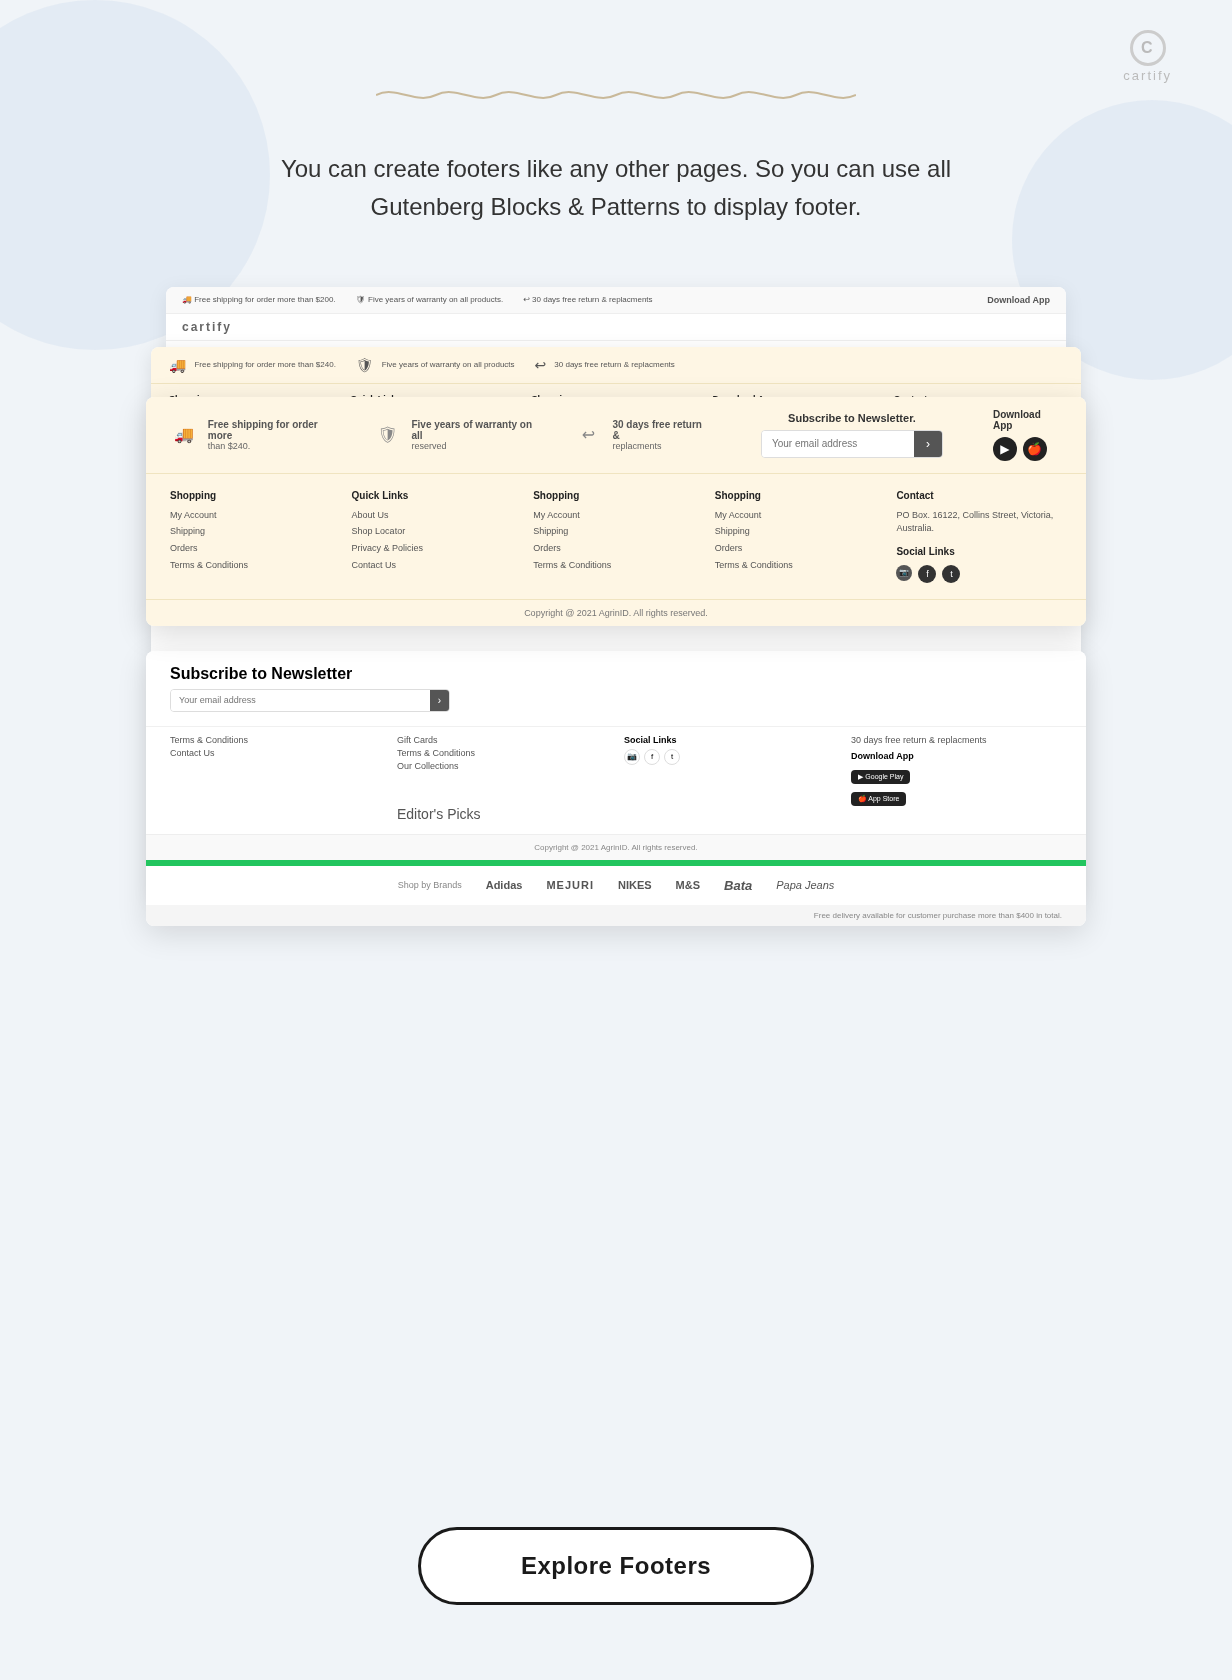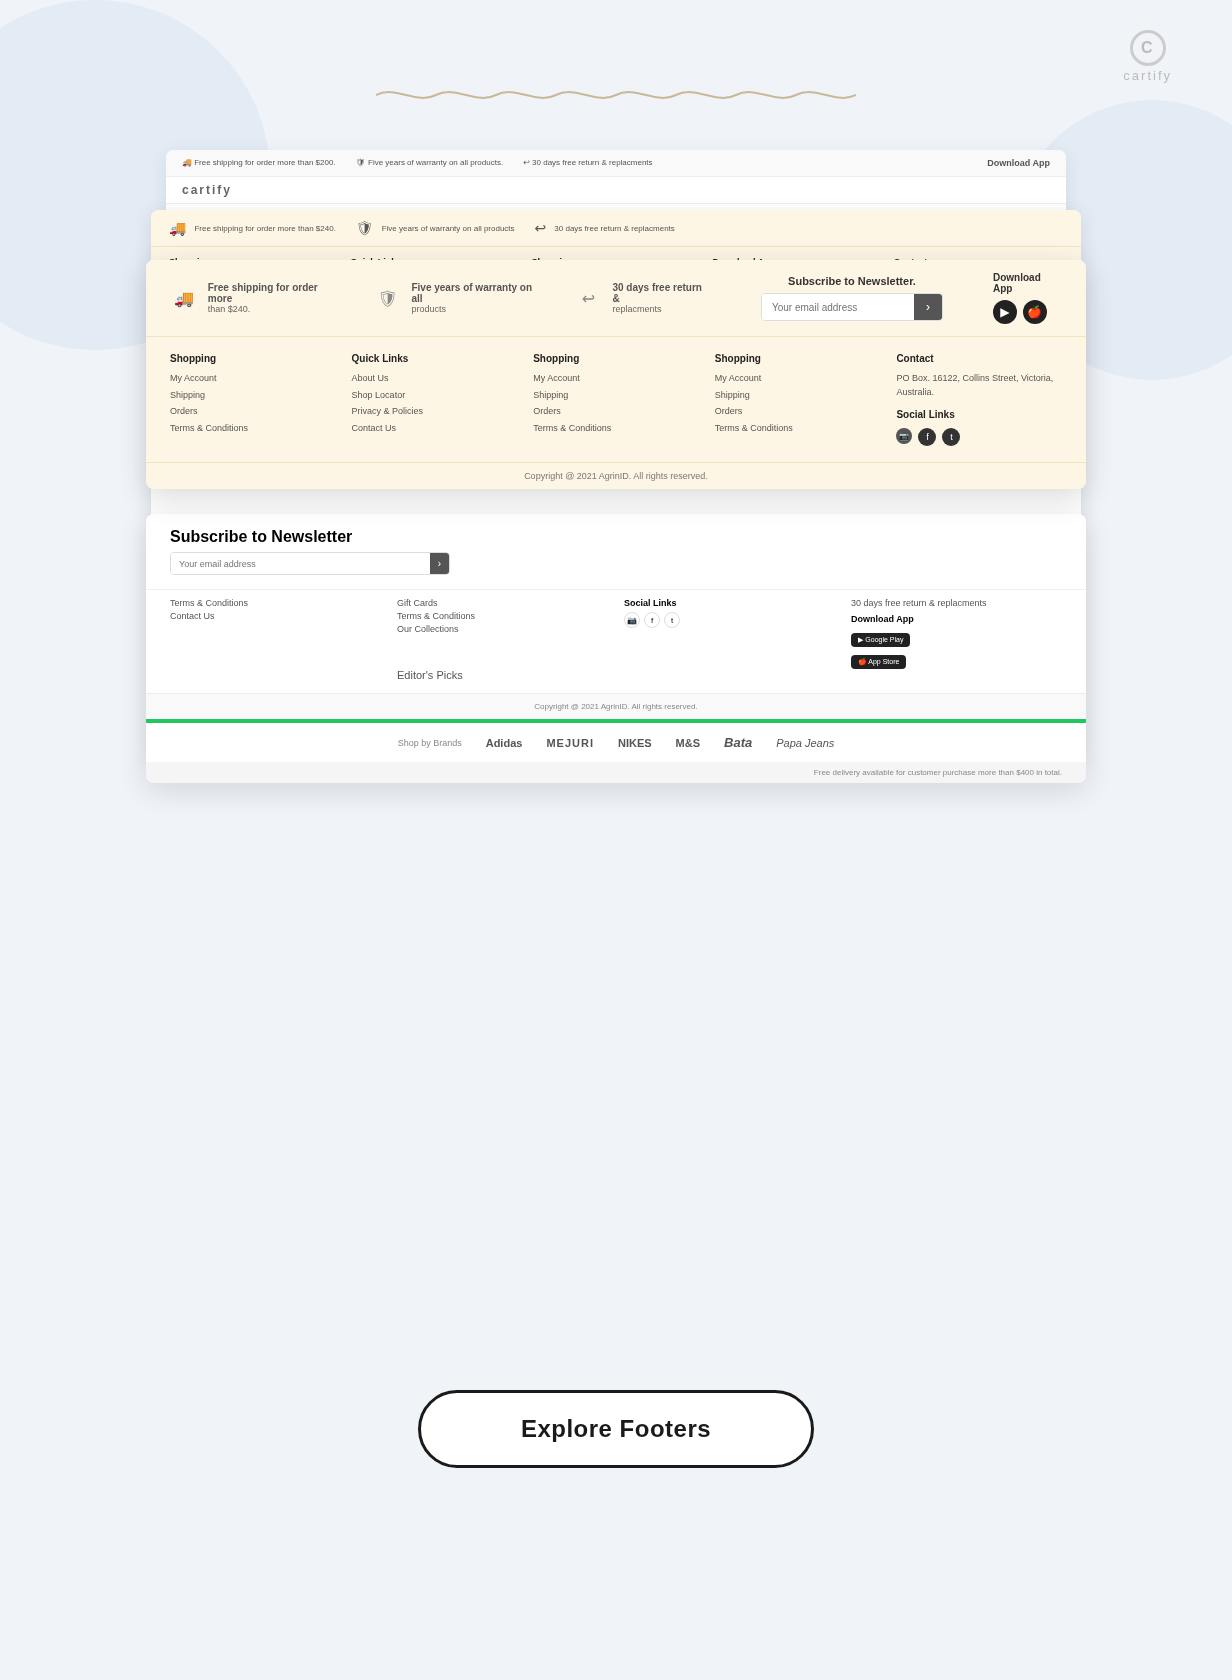--- a/index.html
+++ b/index.html
@@ -329,20 +329,21 @@
   <span>cartify</span>
 </div>
 
 <div class="page-content">
 
 
   <svg class="wave-divider wave-svg" viewBox="0 0 480 30">
     <path d="M0,15 C20,5 40,25 60,15 C80,5 100,25 120,15 C140,5 160,25 180,15 C200,5 220,25 240,15 C260,5 280,25 300,15 C320,5 340,25 360,15 C380,5 400,25 420,15 C440,5 460,25 480,15"></path>
   </svg>
 
+  <p class="description">You can create footers like any other pages. So you can use all Gutenberg Blocks &amp; Patterns to display footer.</p>
 
   <div class="previews-container" style="height: 900px;">
 
     <div class="preview-back-2 footer-preview">
       <div class="back-preview-top">
         <span>🚚 Free shipping for order more than $200.</span>
         <span>🛡 Five years of warranty on all products.</span>
         <span>↩ 30 days free return &amp; replacments</span>
         <span style="margin-left:auto;font-size:9px;font-weight:600;">Download App</span>
       </div>
@@ -457,21 +458,21 @@
           <div class="icon-box">🚚</div>
           <div>
             <div style="font-weight:600;font-size:10px;">Free shipping for order more</div>
             <div style="font-size:9px;color:#666;">than $240.</div>
           </div>
         </div>
         <div class="fp-top-bar-item">
           <div class="icon-box">🛡</div>
           <div>
             <div style="font-weight:600;font-size:10px;">Five years of warranty on all</div>
-            <div style="font-size:9px;color:#666;">products</div>
+            <div style="font-size:9px;color:#666;">reserved</div>
           </div>
         </div>
         <div class="fp-top-bar-item">
           <div class="icon-box">↩</div>
           <div>
             <div style="font-weight:600;font-size:10px;">30 days free return &amp;</div>
             <div style="font-size:9px;color:#666;">replacments</div>
           </div>
         </div>
 
@@ -555,21 +556,21 @@
 
       <div style="background:#fff;padding:8px 24px 12px;display:grid;grid-template-columns:1fr 1fr 1fr 1fr;gap:16px;border-top:1px solid #f0f0f0;">
         <div>
           <div style="font-size:9px;color:#555;display:block;margin-bottom:3px;">Terms &amp; Conditions</div>
           <div style="font-size:9px;color:#555;">Contact Us</div>
         </div>
         <div>
           <div style="font-size:9px;color:#555;display:block;margin-bottom:3px;">Gift Cards</div>
           <div style="font-size:9px;color:#555;display:block;margin-bottom:3px;">Terms &amp; Conditions</div>
           <div style="font-size:9px;color:#555;display:block;margin-bottom:3px;">Our Collections</div>
-          <div style="font-size:11px;color:#555;margin-top:35px;">Editor's Picks</div>
+          <div style="font-size:14px;color:#555;margin-top:35px;">Editor's Picks</div>
         </div>
         <div>
           <div style="font-size:9px;font-weight:600;margin-bottom:4px;">Social Links</div>
           <div style="display:flex;gap:4px;">
             <div style="width:16px;height:16px;border:1px solid #ddd;border-radius:50%;display:flex;align-items:center;justify-content:center;font-size:8px;">📷</div>
             <div style="width:16px;height:16px;border:1px solid #ddd;border-radius:50%;display:flex;align-items:center;justify-content:center;font-size:8px;">f</div>
             <div style="width:16px;height:16px;border:1px solid #ddd;border-radius:50%;display:flex;align-items:center;justify-content:center;font-size:8px;">t</div>
           </div>
         </div>
         <div>
@@ -577,21 +578,21 @@
           <div style="font-size:9px;font-weight:600;margin-bottom:4px;">Download App</div>
           <div style="background:#222;color:#fff;border-radius:4px;padding:3px 7px;font-size:7px;margin-bottom:3px;display:inline-flex;align-items:center;gap:3px;">▶ Google Play</div><br>
           <div style="background:#222;color:#fff;border-radius:4px;padding:3px 7px;font-size:7px;display:inline-flex;align-items:center;gap:3px;margin-top:2px;">🍎 App Store</div>
         </div>
       </div>
 
       <div style="background:#f9f9f9;padding:8px 24px;text-align:center;font-size:8px;color:#888;border-top:1px solid #eee;">
         Copyright @ 2021 AgrinID. All rights reserved.
       </div>
 
-      <div style="background:#fff;padding:12px 24px;border-top:4px solid #22c55e;">
+      <div style="background:#fff;padding:12px 24px;border-top:6px solid #22c55e;">
         <div style="display:flex;align-items:center;justify-content:center;gap:24px;">
           <span style="font-size:9px;color:#888;">Shop by Brands</span>
           <span style="font-size:11px;font-weight:800;color:#555;">Adidas</span>
           <span style="font-size:11px;font-weight:600;color:#555;letter-spacing:1px;">MEJURI</span>
           <span style="font-size:11px;font-weight:700;color:#555;">NIKES</span>
           <span style="font-size:11px;font-weight:600;color:#555;">M&amp;S</span>
           <span style="font-size:13px;font-weight:700;color:#555;font-style:italic;">Bata</span>
           <span style="font-size:11px;color:#555;font-style:italic;">Papa Jeans</span>
         </div>
       </div>

